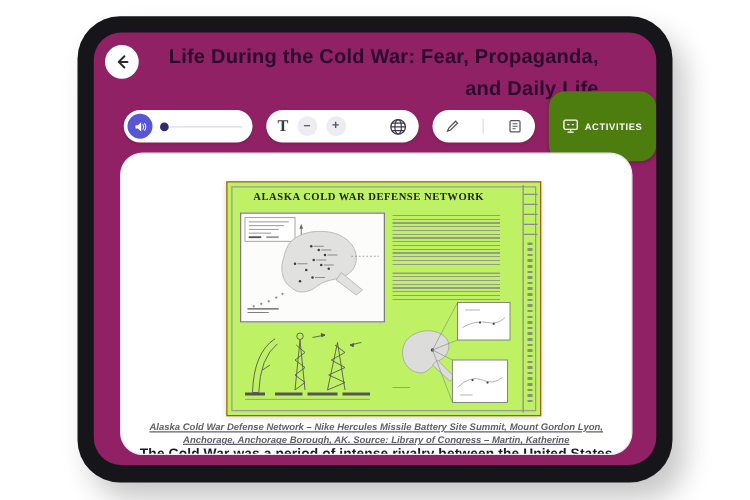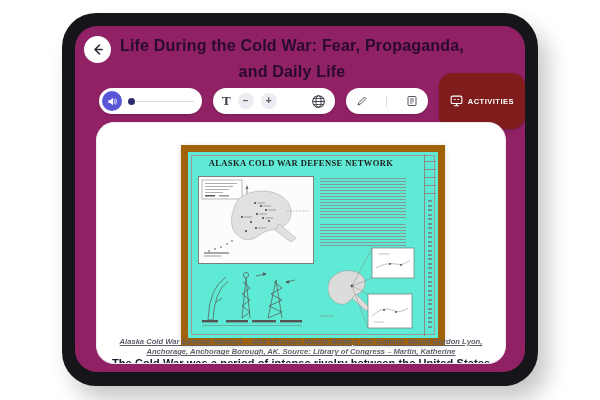--- a/index.html
+++ b/index.html
@@ -7,52 +7,52 @@
 
   
   .tablet{position:absolute;left:62px;top:13px;width:476px;height:373px;
     background:#15151a;border-radius:34px;box-shadow:10px 14px 22px rgba(0,0,0,.22);}
   .screen{position:absolute;left:13px;top:13px;right:13px;bottom:14px;
     background:#8f2164;border-radius:22px;overflow:hidden;}
 
   
   .back-btn{position:absolute;left:9px;top:10px;width:27px;height:27px;border-radius:50%;
     background:#ffffff;display:flex;align-items:center;justify-content:center;cursor:pointer;}
-  .page-title{position:absolute;left:30px;right:46px;top:7px;text-align:center;
+  .page-title{position:absolute;left:30px;right:46px;top:7px;text-align:right;
     color:#2a0a2e;font-weight:800;font-size:16px;line-height:26px;letter-spacing:.2px;}
 
   
   .toolbar{position:absolute;left:0;right:0;top:61px;height:28px;display:flex;
     justify-content:center;align-items:center;gap:11px;padding-left:24px;}
   .pill{background:#ffffff;border-radius:14px;height:26px;display:flex;align-items:center;
     box-shadow:0 1px 2px rgba(0,0,0,.15);}
   .audio-pill{width:92px;padding:0 8px 0 3px;gap:6px;}
   .speaker-btn{width:20px;height:20px;border-radius:50%;background:#5956d6;display:flex;
     align-items:center;justify-content:center;cursor:pointer;flex:0 0 auto;}
   .slider{position:relative;flex:1;height:10px;cursor:pointer;}
   .slider .track{position:absolute;left:8px;right:0;top:4.5px;height:1.6px;background:#d9d9e2;border-radius:1px;}
   .slider .thumb{position:absolute;left:0;top:1.5px;width:7px;height:7px;border-radius:50%;background:#2d2d6e;}
   .text-pill{width:104px;padding:0 9px;gap:7px;}
   .tt-letter{font-family:"Liberation Serif",serif;font-weight:700;font-size:13px;color:#3a3a44;cursor:pointer;}
   .round-mini{width:16px;height:16px;border-radius:50%;background:#ececf2;color:#55555f;
     display:flex;align-items:center;justify-content:center;font-size:10px;font-weight:700;cursor:pointer;line-height:1;}
   .globe-wrap{margin-left:auto;cursor:pointer;display:flex;align-items:center;}
   .annot-pill{width:62px;padding:0 10px;gap:0;justify-content:space-between;}
   .annot-div{width:1px;height:12px;background:#ddddE4;}
-  .activities-btn{height:24px;background:#7f1d1d;border-radius:13px;display:flex;align-items:center;
+  .activities-btn{height:24px;background:#4d7c0f;border-radius:13px;display:flex;align-items:center;
     gap:5px;padding:16px 11px;cursor:pointer;box-shadow:0 1px 2px rgba(0,0,0,.2);}
   .activities-label{color:#ffffff;font-size:7.5px;font-weight:800;letter-spacing:.5px;}
 
   
   .card{position:absolute;left:21px;top:96px;width:408px;height:240px;background:#ffffff;
     border-radius:18px;border:1px solid #ece8f0;overflow:hidden;}
 
   
-  .doc{position:absolute;left:84px;top:22px;width:250px;height:186px;background:#5eead4;
-    border:7px solid #a16207;box-shadow:0 1px 5px rgba(0,0,0,.18);cursor:pointer;}
+  .doc{position:absolute;left:84px;top:22px;width:250px;height:186px;background:#bef264;
+    border:1px solid #a16207;box-shadow:0 1px 5px rgba(0,0,0,.18);cursor:pointer;}
   .doc-inner{position:absolute;left:3px;top:3px;right:3px;bottom:3px;border:1px solid #9a9a9a;}
   .doc-title{position:absolute;left:0;right:24px;top:6px;text-align:center;
     font-family:"Liberation Serif",serif;font-weight:700;font-size:8.5px;color:#222;letter-spacing:.4px;}
   .doc-strip{position:absolute;right:2px;top:2px;bottom:2px;width:11px;border-left:1px solid #8a8a8a;}
   .doc-strip .seg{border-bottom:1px solid #8a8a8a;height:7px;}
   .doc-strip .vtext{position:absolute;left:3px;top:46px;bottom:6px;width:4px;
     background-image:repeating-linear-gradient(to bottom,#7a7a7a 0,#7a7a7a 2px,transparent 2px,transparent 4.5px);opacity:.8;}
   .map-box{position:absolute;left:10px;top:24px;width:114px;height:86px;border:1px solid #7d7d7d;background:#fcfcfb;}
   .fake-par{background-image:repeating-linear-gradient(to bottom,#8d8d8d 0,#8d8d8d 1px,transparent 1px,transparent 3px);opacity:.85;}
   .par1{position:absolute;left:132px;top:26px;width:86px;height:40px;}

